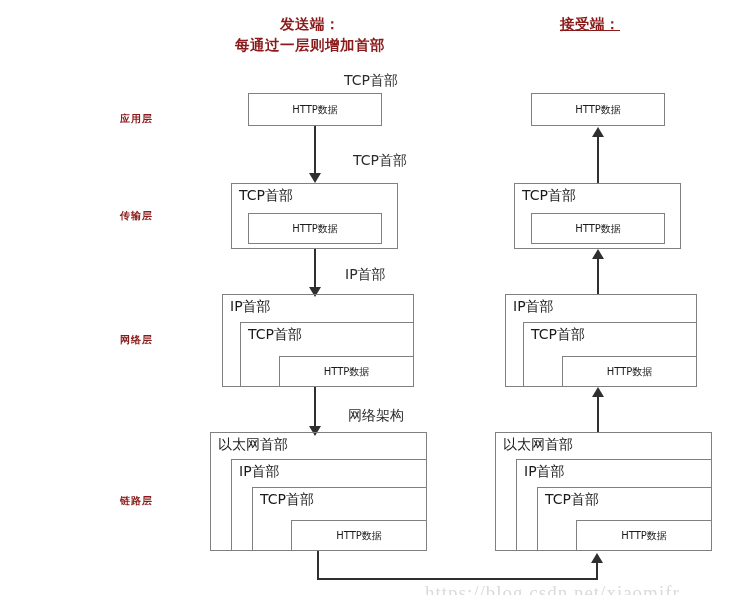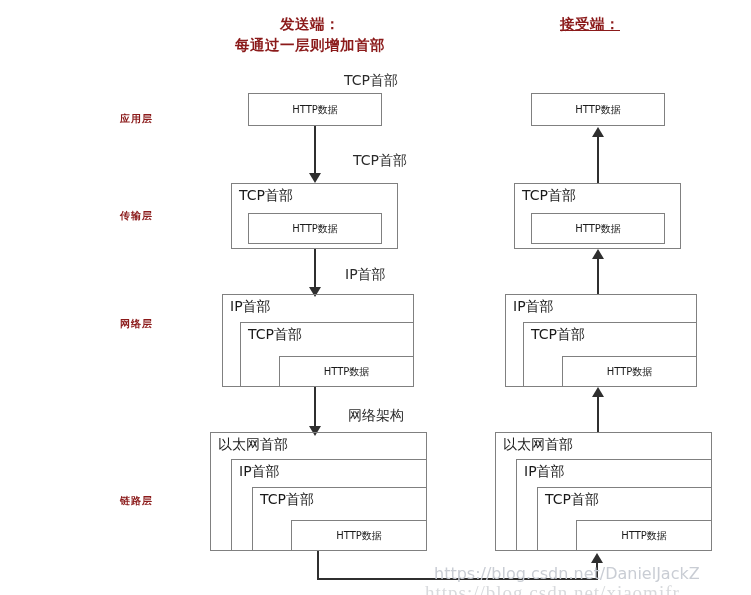--- a/index.html
+++ b/index.html
@@ -126,21 +126,21 @@
     <span>发送端：</span>
     <span class="line2">每通过一层则增加首部</span>
   </div>
 
   <div class="col-heading" style="left:480px; top:14px; width:220px;text-decoration:underline;">
     <span>接受端：</span>
   </div>
 
   <div class="layer-label" style="top:112px;">应用层</div>
   <div class="layer-label" style="top:209px;">传输层</div>
-  <div class="layer-label" style="top:317px;">网络层</div>
+  <div class="layer-label" style="top:333px;">网络层</div>
   <div class="layer-label" style="top:494px;">链路层</div>
 
   <div class="pdu-label" style="left:344px; top:72px;">TCP首部</div>
   <div class="pdu-label" style="left:353px; top:152px;">TCP首部</div>
   <div class="pdu-label" style="left:345px; top:266px;">IP首部</div>
   <div class="pdu-label" style="left:348px; top:407px;">网络架构</div>
 
   <div class="box" style="left:248px; top:93px; width:134px; height:33px;">
     <div class="box-center">HTTP数据</div>
   </div>
@@ -225,16 +225,15 @@
   </div>
   <div class="box" style="left:576px; top:520px; width:136px; height:31px;">
     <div class="box-center">HTTP数据</div>
   </div>
 
   <div class="vline" style="left:317px; top:551px; height:29px;"></div>
   <div class="hline" style="left:317px; top:578px; width:281px;"></div>
   <div class="vline" style="left:596px; top:562px; height:18px;"></div>
   <div class="arrowhead-up" style="left:591px; top:553px;"></div>
 
-  <div class="watermark wm-a" style="left:434px; top:564px;">https://blog.csdn.net/DanielJackZ</div>
   <div class="watermark wm-b" style="left:425px; top:570px;margin-top:12px;">https://blog.csdn.net/xiaomifr</div>
 
 </div>
 
 </body></html>

